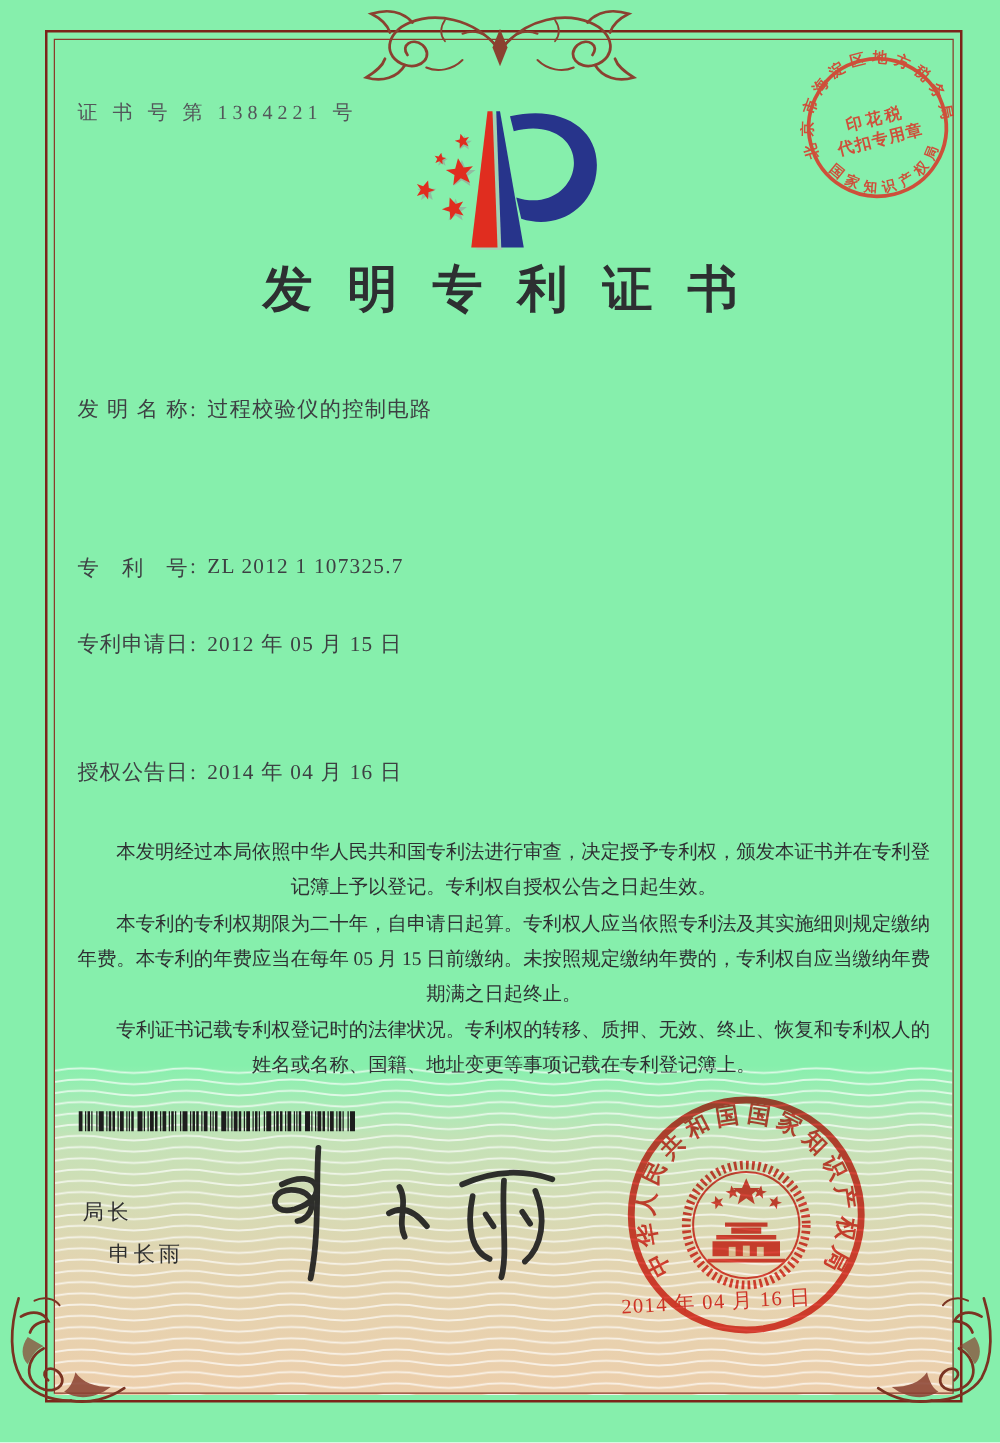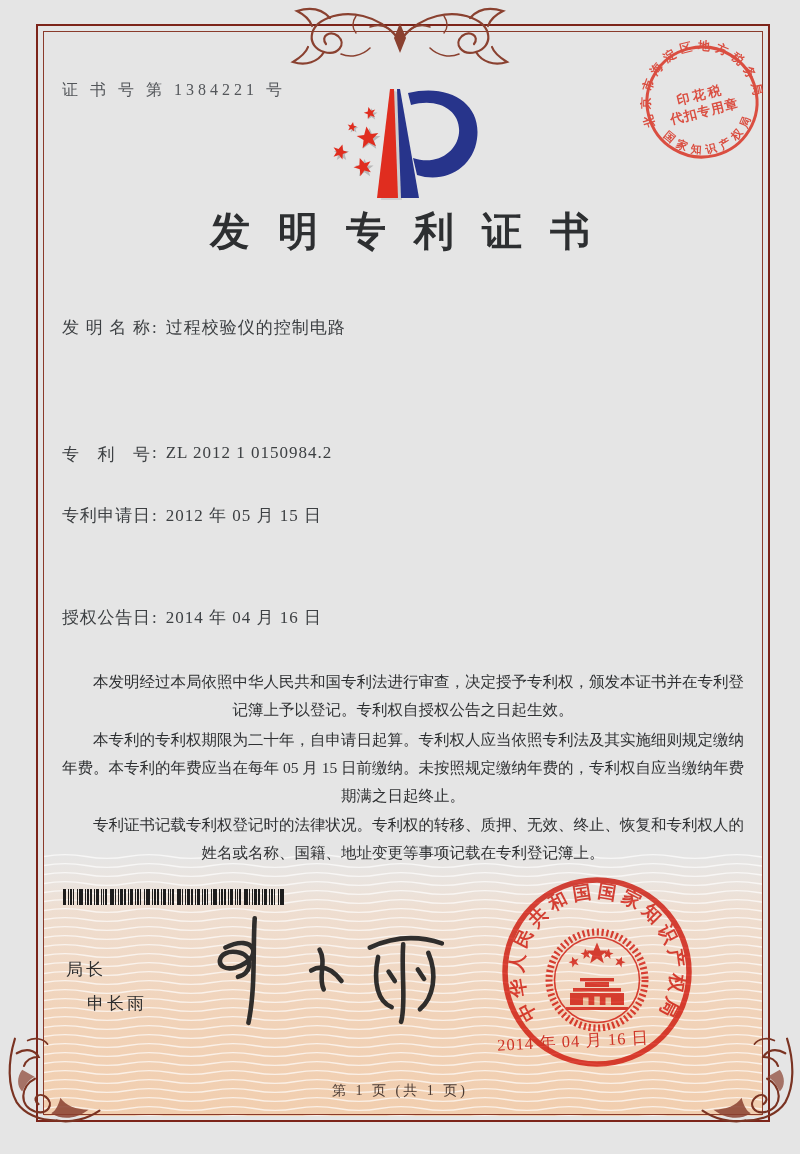--- a/index.html
+++ b/index.html
@@ -1,18 +1,18 @@
 <!DOCTYPE html>
 <html><head>
 <meta charset="utf-8">
 <style>
   html,body{margin:0;padding:0;background:#ffffff;}
   .page{
     position:relative;width:800px;height:1154px;overflow:hidden;
-    background:#e5e5e5;
+    background:#86efac;
     font-family:"Liberation Serif","DejaVu Serif",serif;
     color:#3d4043;
   }
   .abs{position:absolute;}
   
   .frame-outer{left:36px;top:24px;right:30px;bottom:32px;border:2.5px solid #7c241a;}
   .frame-inner{left:43px;top:31px;right:37px;bottom:39px;border:1px solid #8a3b2b;}
   
   .cert-no{left:62px;top:80px;font-size:16px;letter-spacing:4px;color:#53565a;}
   .title{left:0;right:0;top:204px;text-align:center;font-size:40px;font-weight:700;
@@ -148,21 +148,21 @@
       <use href="#star" transform="translate(45,81) scale(0.95) rotate(-20)" fill="#e02d1f"></use>
     </g>
   </svg>
 
   <div class="abs title">发明专利证书</div>
 
   <div class="abs field-row" style="top:316px">
     <span class="flabel">发明名称</span><span class="fcolon">:</span><span class="fvalue">过程校验仪的控制电路</span>
   </div>
   <div class="abs field-row" style="top:443px">
-    <span class="flabel">专利号</span><span class="fcolon">:</span><span class="fvalue">ZL 2012 1 0150984.2</span>
+    <span class="flabel">专利号</span><span class="fcolon">:</span><span class="fvalue">ZL 2012 1 107325.7</span>
   </div>
   <div class="abs field-row" style="top:504px">
     <span class="flabel">专利申请日</span><span class="fcolon">:</span><span class="fvalue">2012 年 05 月 15 日</span>
   </div>
   <div class="abs field-row" style="top:606px">
     <span class="flabel">授权公告日</span><span class="fcolon">:</span><span class="fvalue">2014 年 04 月 16 日</span>
   </div>
 
   <div class="abs body-text">
     <p>本发明经过本局依照中华人民共和国专利法进行审查，决定授予专利权，颁发本证书并在专利登记簿上予以登记。专利权自授权公告之日起生效。</p>
@@ -285,15 +285,14 @@
           <rect x="-2.7" y="4.5" width="5.5" height="8.5" fill="#f6dcc5"></rect>
           <rect x="8.5" y="5.5" width="5.5" height="7.5" fill="#f6dcc5"></rect>
           <rect x="-31" y="15" width="62" height="3"></rect>
         </g>
       </g>
     </g>
   </svg>
 
   <div class="abs seal-date">2014 年 04 月 16 日</div>
 
-  <div class="abs footer">第 1 页 (共 1 页)</div>
 
 </div>
 
 </body></html>

